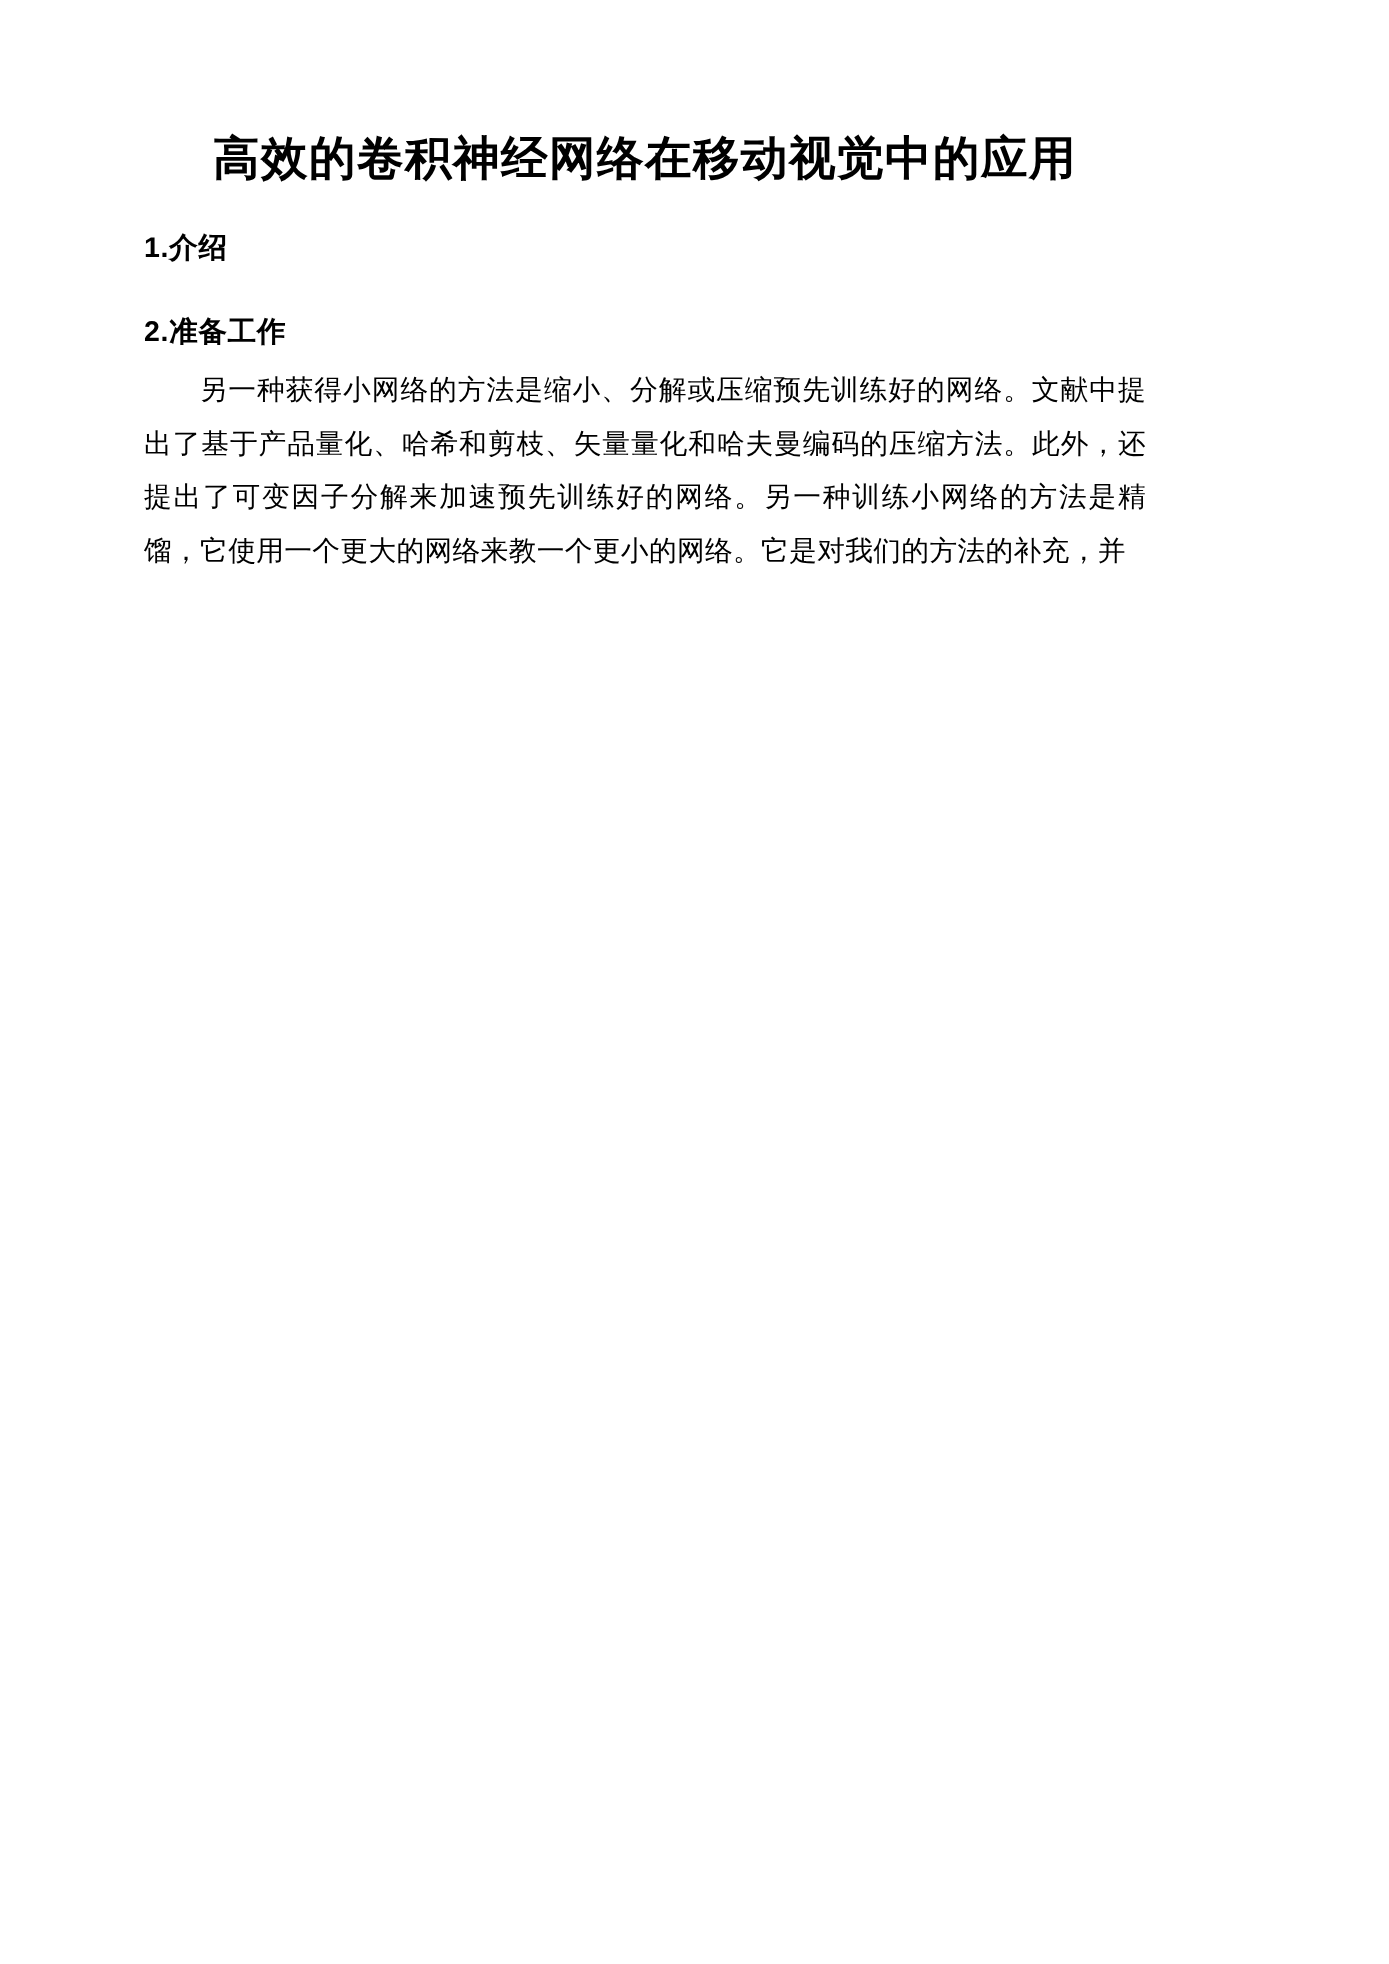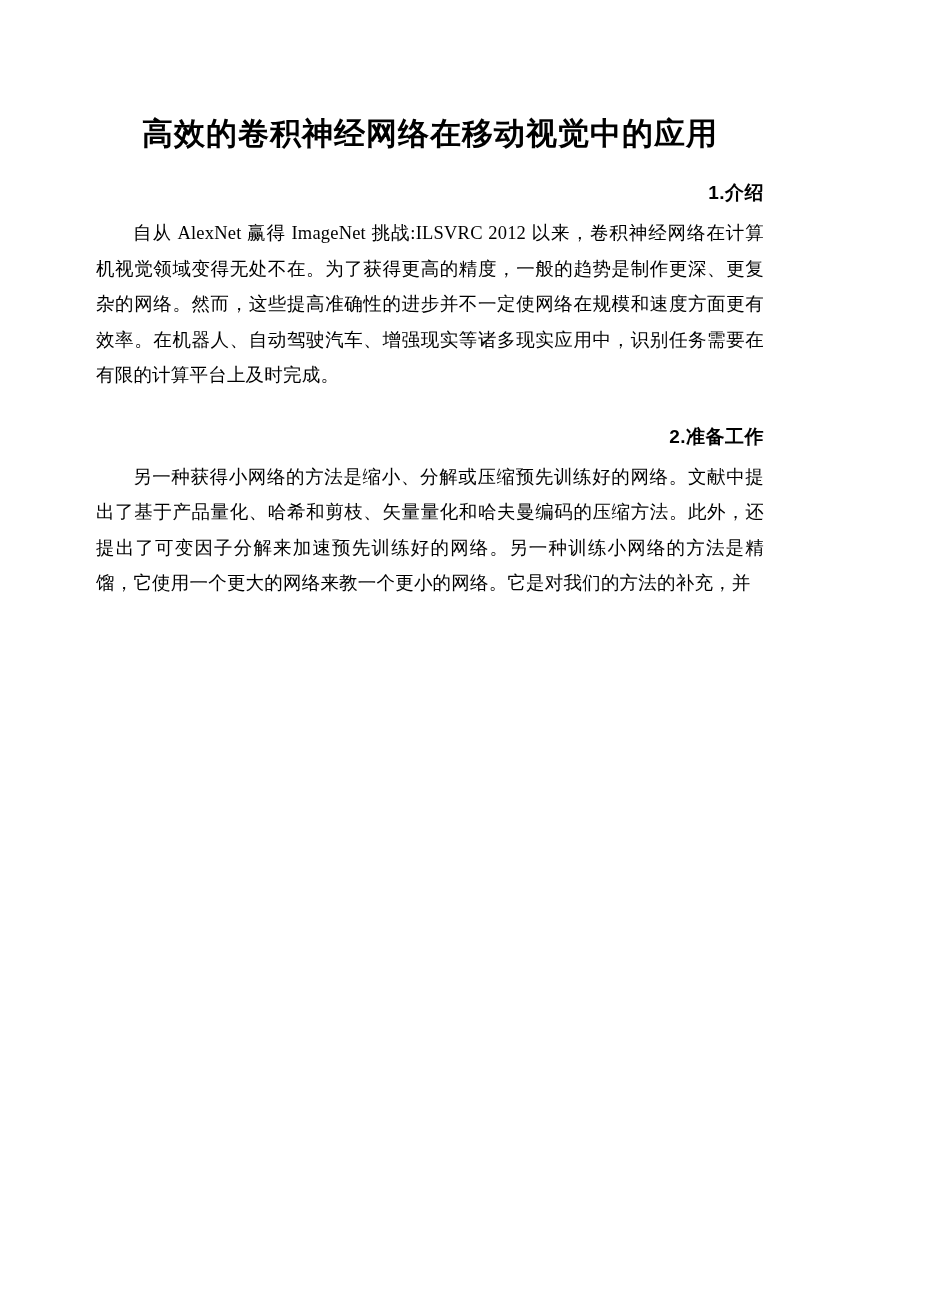--- a/index.html
+++ b/index.html
@@ -11,40 +11,39 @@
     width: 926px;
     height: 1309px;
     font-family: "Liberation Serif", serif;
     color: #000000;
     overflow: hidden;
   }
   .page {
     width: 860px;
     height: 1309px;
     box-sizing: border-box;
-    padding: 96px 96px 40px 96px;
+    padding: 68px 96px 40px 96px;
     background: #ffffff;
     position: relative;
   }
   .doc-title {
     font-family: "Liberation Serif", serif;
     font-size: 31px;
     font-weight: bold;
     text-align: center;
     letter-spacing: 1px;
     margin: 18px 0 26px 0;
     line-height: 1.3;
   }
   .section-heading {
     font-family: "Liberation Sans", sans-serif;
     font-size: 19px;
     font-weight: bold;
     margin: 20px 0 10px 0;
     letter-spacing: 0.5px;
-    text-align: right;
   }
   .section-heading.second {
     margin-top: 30px;
   }
   p.body-par {
     font-size: 18.5px;
     line-height: 1.92;
     text-align: justify;
     text-justify: inter-ideograph;
     margin: 0 0 2px 0;
@@ -54,19 +53,18 @@
 </style>
 </head>
 <body>
 
 <div class="page">
 
   <h1 class="doc-title">高效的卷积神经网络在移动视觉中的应用</h1>
 
   <h2 class="section-heading">1.介绍</h2>
 
-  <p class="body-par">自从 AlexNet 赢得 ImageNet 挑战:ILSVRC 2012 以来，卷积神经网络在计算机视觉领域变得无处不在。为了获得更高的精度，一般的趋势是制作更深、更复杂的网络。然而，这些提高准确性的进步并不一定使网络在规模和速度方面更有效率。在机器人、自动驾驶汽车、增强现实等诸多现实应用中，识别任务需要在有限的计算平台上及时完成。</p>
 
   <h2 class="section-heading second">2.准备工作</h2>
 
   <p class="body-par">另一种获得小网络的方法是缩小、分解或压缩预先训练好的网络。文献中提出了基于产品量化、哈希和剪枝、矢量量化和哈夫曼编码的压缩方法。此外，还提出了可变因子分解来加速预先训练好的网络。另一种训练小网络的方法是精馏，它使用一个更大的网络来教一个更小的网络。它是对我们的方法的补充，并</p>
 
 </div>
 
 </body></html>

